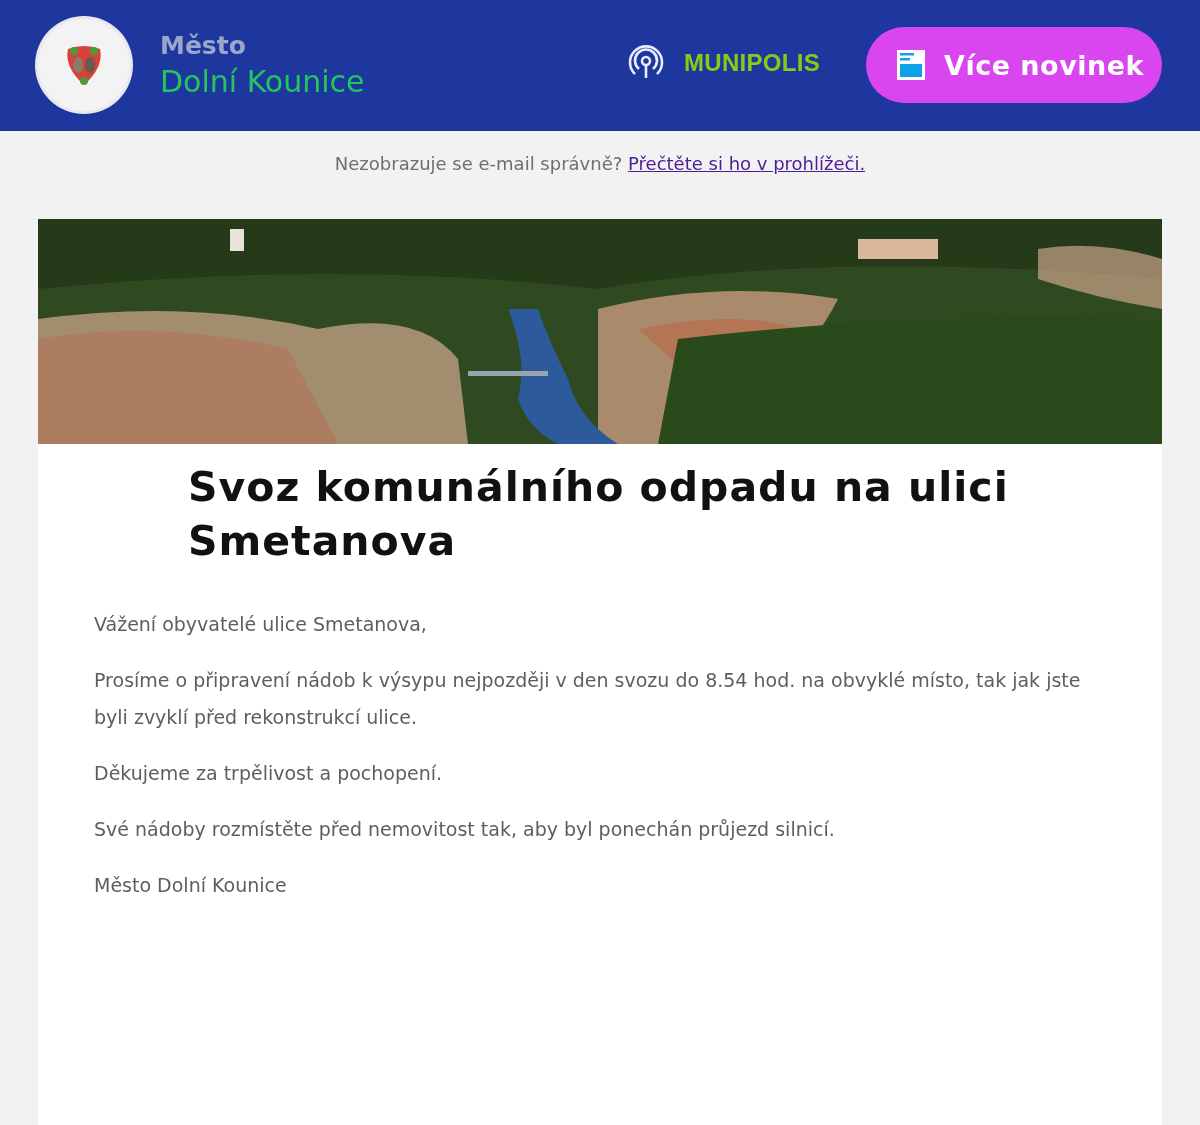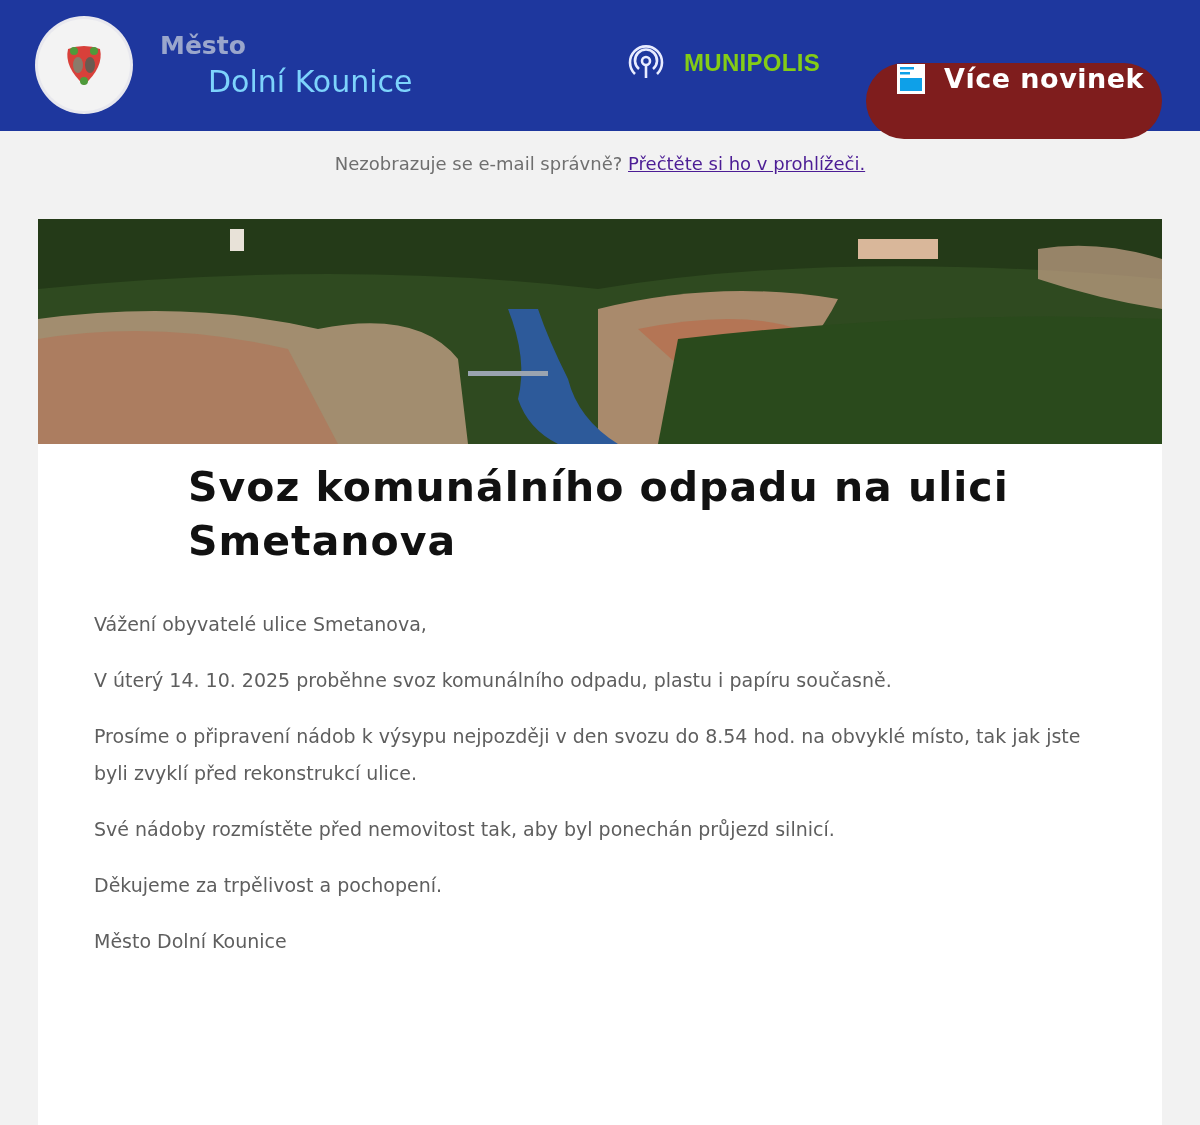--- a/index.html
+++ b/index.html
@@ -13,32 +13,32 @@
     .logo-circle {
       position: absolute; left: 38px; top: 19px; width: 92px; height: 92px;
       border-radius: 50%; background: #f3f3f3;
       display: flex; align-items: center; justify-content: center;
       box-shadow: 0 0 0 3px #e8e8ee;
     }
     .town-name {
       position: absolute; left: 160px; top: 30px; color: #fff;
     }
     .town-prefix { font-size: 25px; font-weight: bold; color: #9aa6cc; line-height: 32px; }
-    .town-main { font-size: 30px; color: #7dd3fc; line-height: 40px; margin-left: 48px; }
+    .town-main { font-size: 30px; color: #22c55e; line-height: 40px; }
 
     .munipolis {
       position: absolute; left: 627px; top: 44px; display: flex; align-items: center; gap: 19px;
       color: #84cc16;
     }
     .munipolis-text { font-family: "Liberation Sans", sans-serif; font-weight: bold; font-size: 24px; letter-spacing: 0.3px; }
 
     .more-btn {
       position: absolute; left: 866px; top: 27px; width: 296px; height: 76px;
-      background: #7f1d1d; border-radius: 38px; display: flex; 
-      padding-left: 30px; gap: 18px; color: #fff; cursor: pointer; margin-top: 36px;
+      background: #d946ef; border-radius: 38px; display: flex; align-items: center;
+      padding-left: 30px; gap: 18px; color: #fff; cursor: pointer;
     }
     .more-btn-label { font-size: 27px; font-weight: bold; letter-spacing: 0.5px; }
 
     .notice {
       text-align: center; margin-top: 21px; font-size: 18px; color: #6f6f6f;
       line-height: 24px;
     }
     .notice a { color: #4c1d95; text-decoration: underline; }
 
     .card {
@@ -118,19 +118,18 @@
       <path d="M1000 30 Q1060 20 1124 40 V90 Q1060 80 1000 60Z" fill="#c9a48a" opacity="0.7"></path>
       <path d="M640 120 Q900 90 1124 100 V225 H620 Z" fill="#2a4a1c"></path>
       <rect x="192" y="10" width="14" height="22" fill="#e8e2d8"></rect>
     </svg>
   </div>
 
   <h1 class="title">Svoz komunálního odpadu na ulici Smetanova</h1>
 
   <div class="body-text">
     <p>Vážení obyvatelé ulice Smetanova,</p>
-    <p>V úterý 14. 10. 2025 proběhne svoz komunálního odpadu, plastu i papíru současně.</p>
     <p>Prosíme o připravení nádob k výsypu nejpozději v den svozu do 8.54 hod. na obvyklé místo, tak jak jste byli zvyklí před rekonstrukcí ulice.</p>
+    <p>Děkujeme za trpělivost a pochopení.</p>
     <p>Své nádoby rozmístěte před nemovitost tak, aby byl ponechán průjezd silnicí.</p>
-    <p>Děkujeme za trpělivost a pochopení.</p>
     <p>Město Dolní Kounice</p>
   </div>
 </div>
 
 </body></html>

